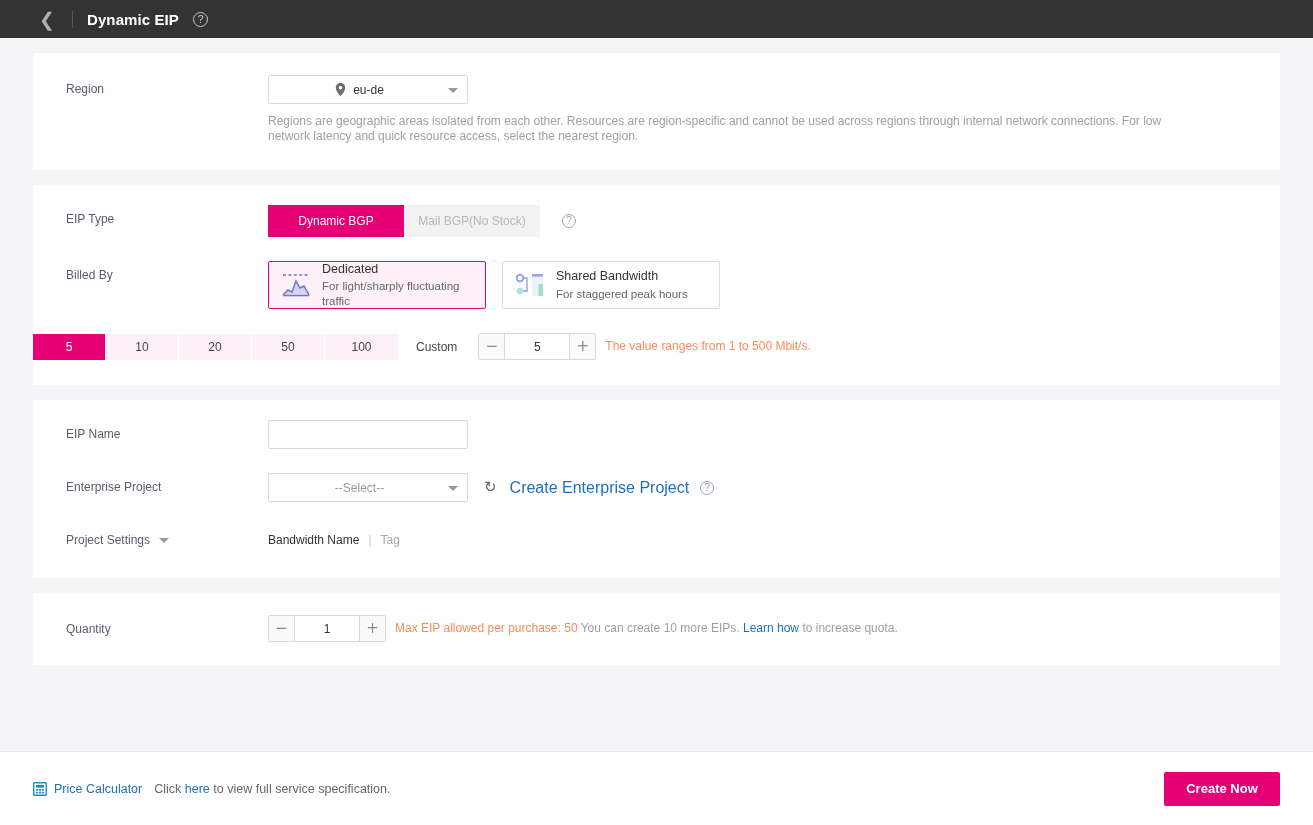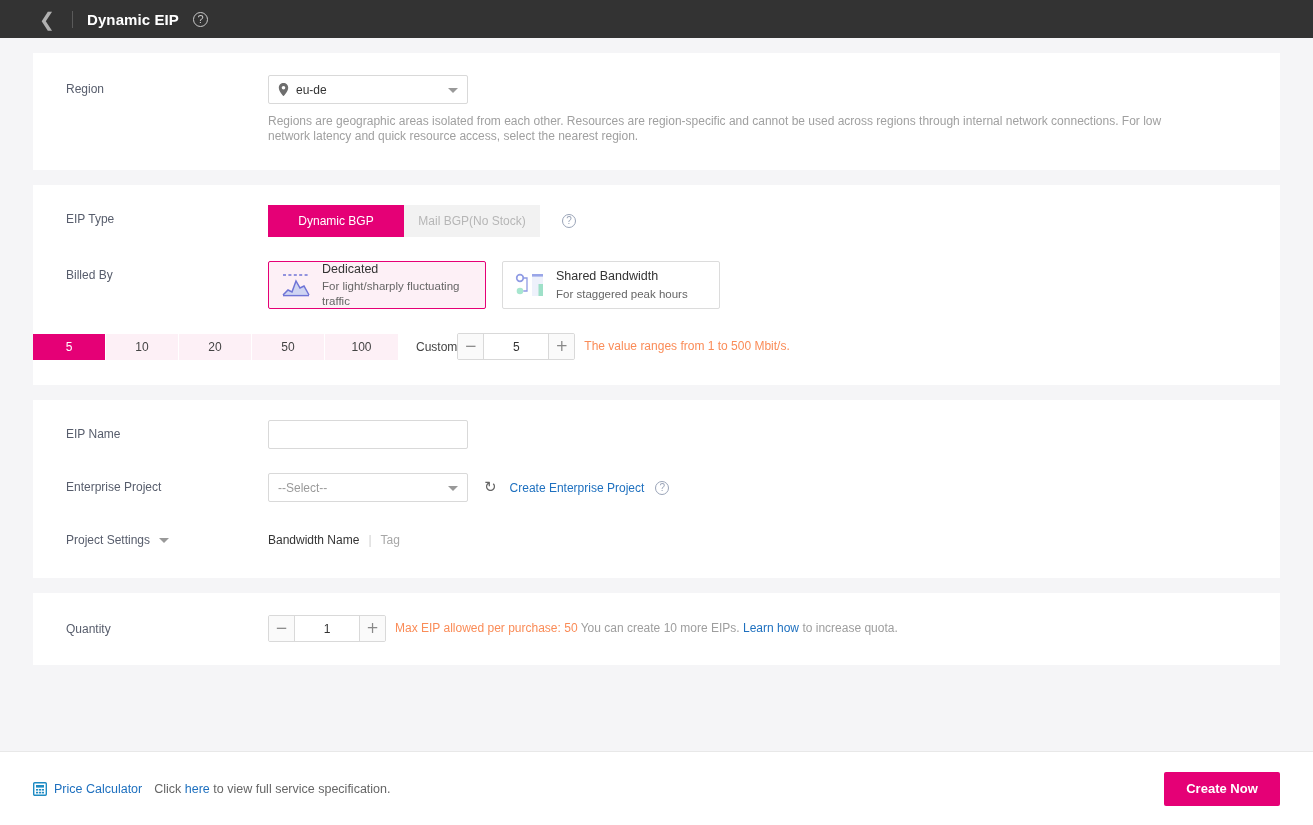--- a/index.html
+++ b/index.html
@@ -99,20 +99,21 @@
     height: 29px;
     border: 1px solid #d9d9d9;
     background: #fff;
     border-radius: 2px;
     display: flex;
     align-items: center;
     padding: 0 26px 0 9px;
     font-size: 12px;
     color: #333;
     cursor: pointer;
+    justify-content: center;
   }
   .select.placeholder-sel { color: #9a9a9a; }
   .pin-icon {
     width: 11px; height: 13px;
     margin-right: 7px;
     flex: 0 0 11px;
     display: block;
   }
   .caret {
     position: absolute;
@@ -190,21 +191,21 @@
     background: #fdf0f6;
     color: #444;
     cursor: pointer;
     border-right: 1px solid #ffffff;
     user-select: none;
   }
   .preset:last-child { border-right: none; }
   .preset.active { background: #e50076; color: #fff; font-weight: normal; }
   .custom-label {
     margin-left: 18px;
-    margin-right: 0;
+    margin-right: 21px;
     font-size: 12px;
     color: #444;
   }
 
   
   .stepper {
     display: flex;
     height: 27px;
     border: 1px solid #d9d9d9;
     border-radius: 2px;
@@ -264,21 +265,21 @@
     margin-left: 16px;
     color: #666;
     font-size: 15px;
     cursor: pointer;
     line-height: 1;
     font-family: "DejaVu Sans", sans-serif;
   }
   .link-blue {
     margin-left: 13px;
     color: #1e70bf;
-    font-size: 12px;
+    font-size: 16px;
     cursor: pointer;
   }
   .ep-row .help-circle {
     color: #9aa4b8;
     margin-left: 11px;
   }
 
   
   .adv-label {
     width: 235px;

